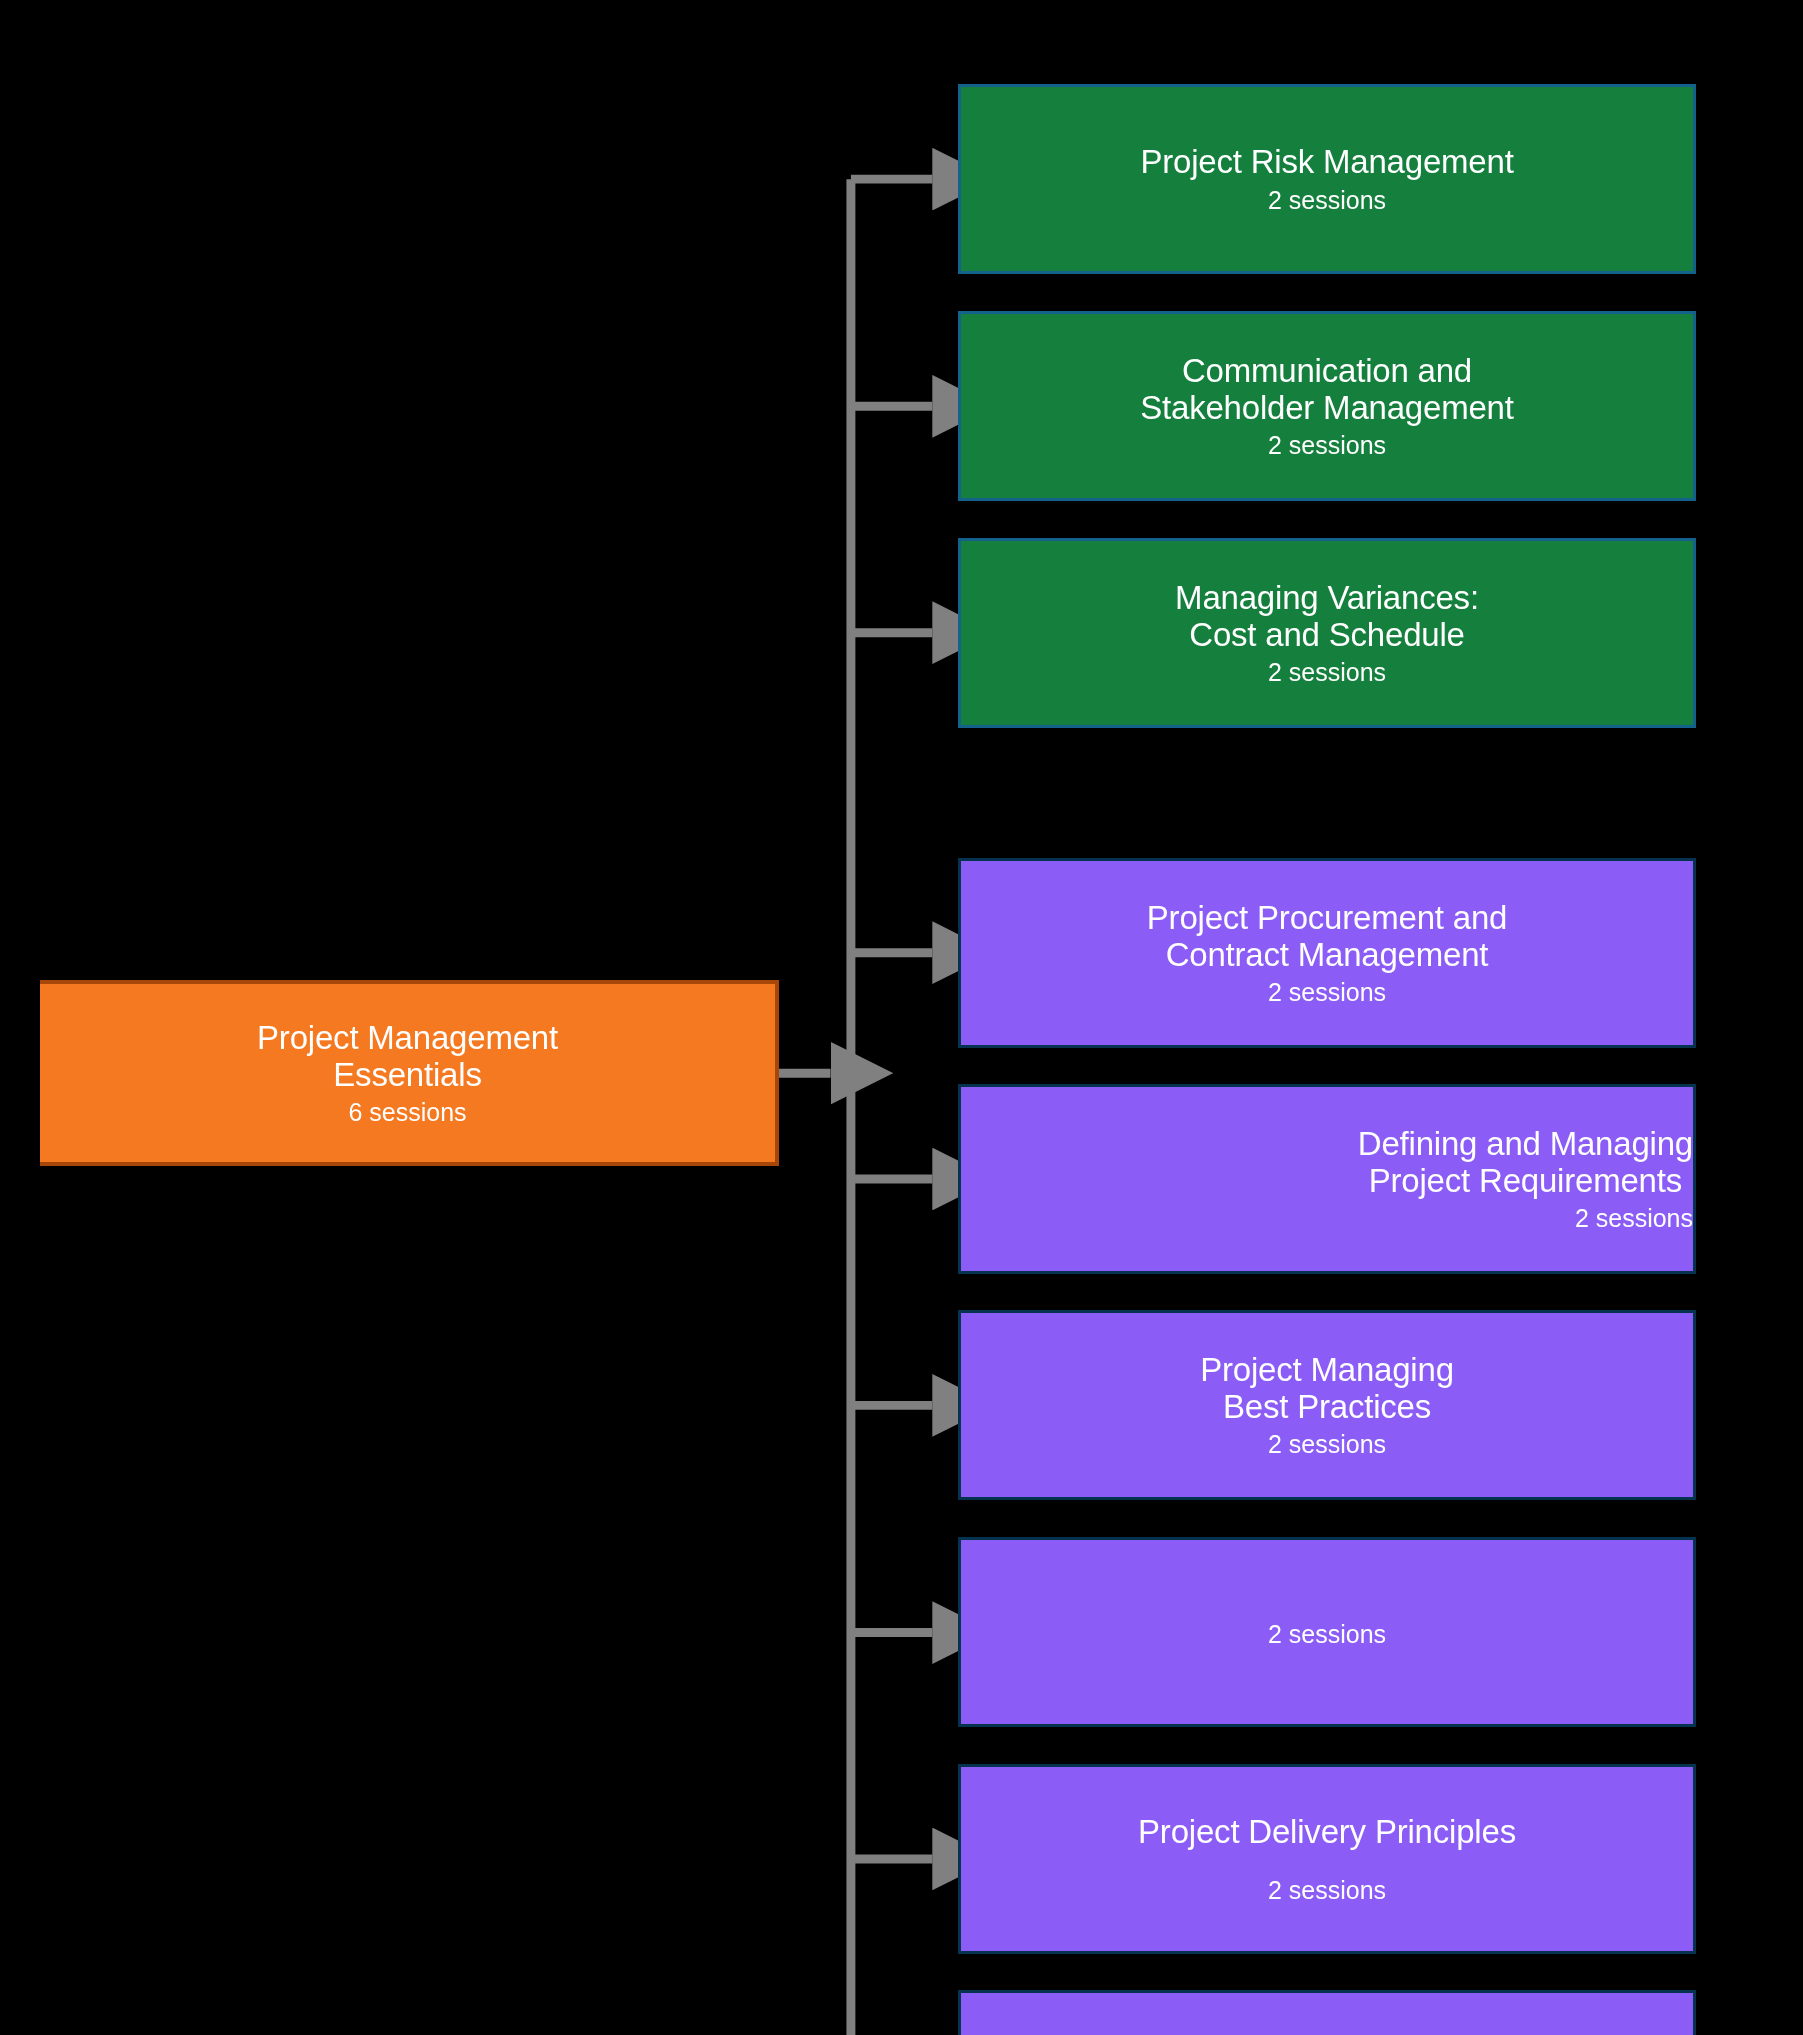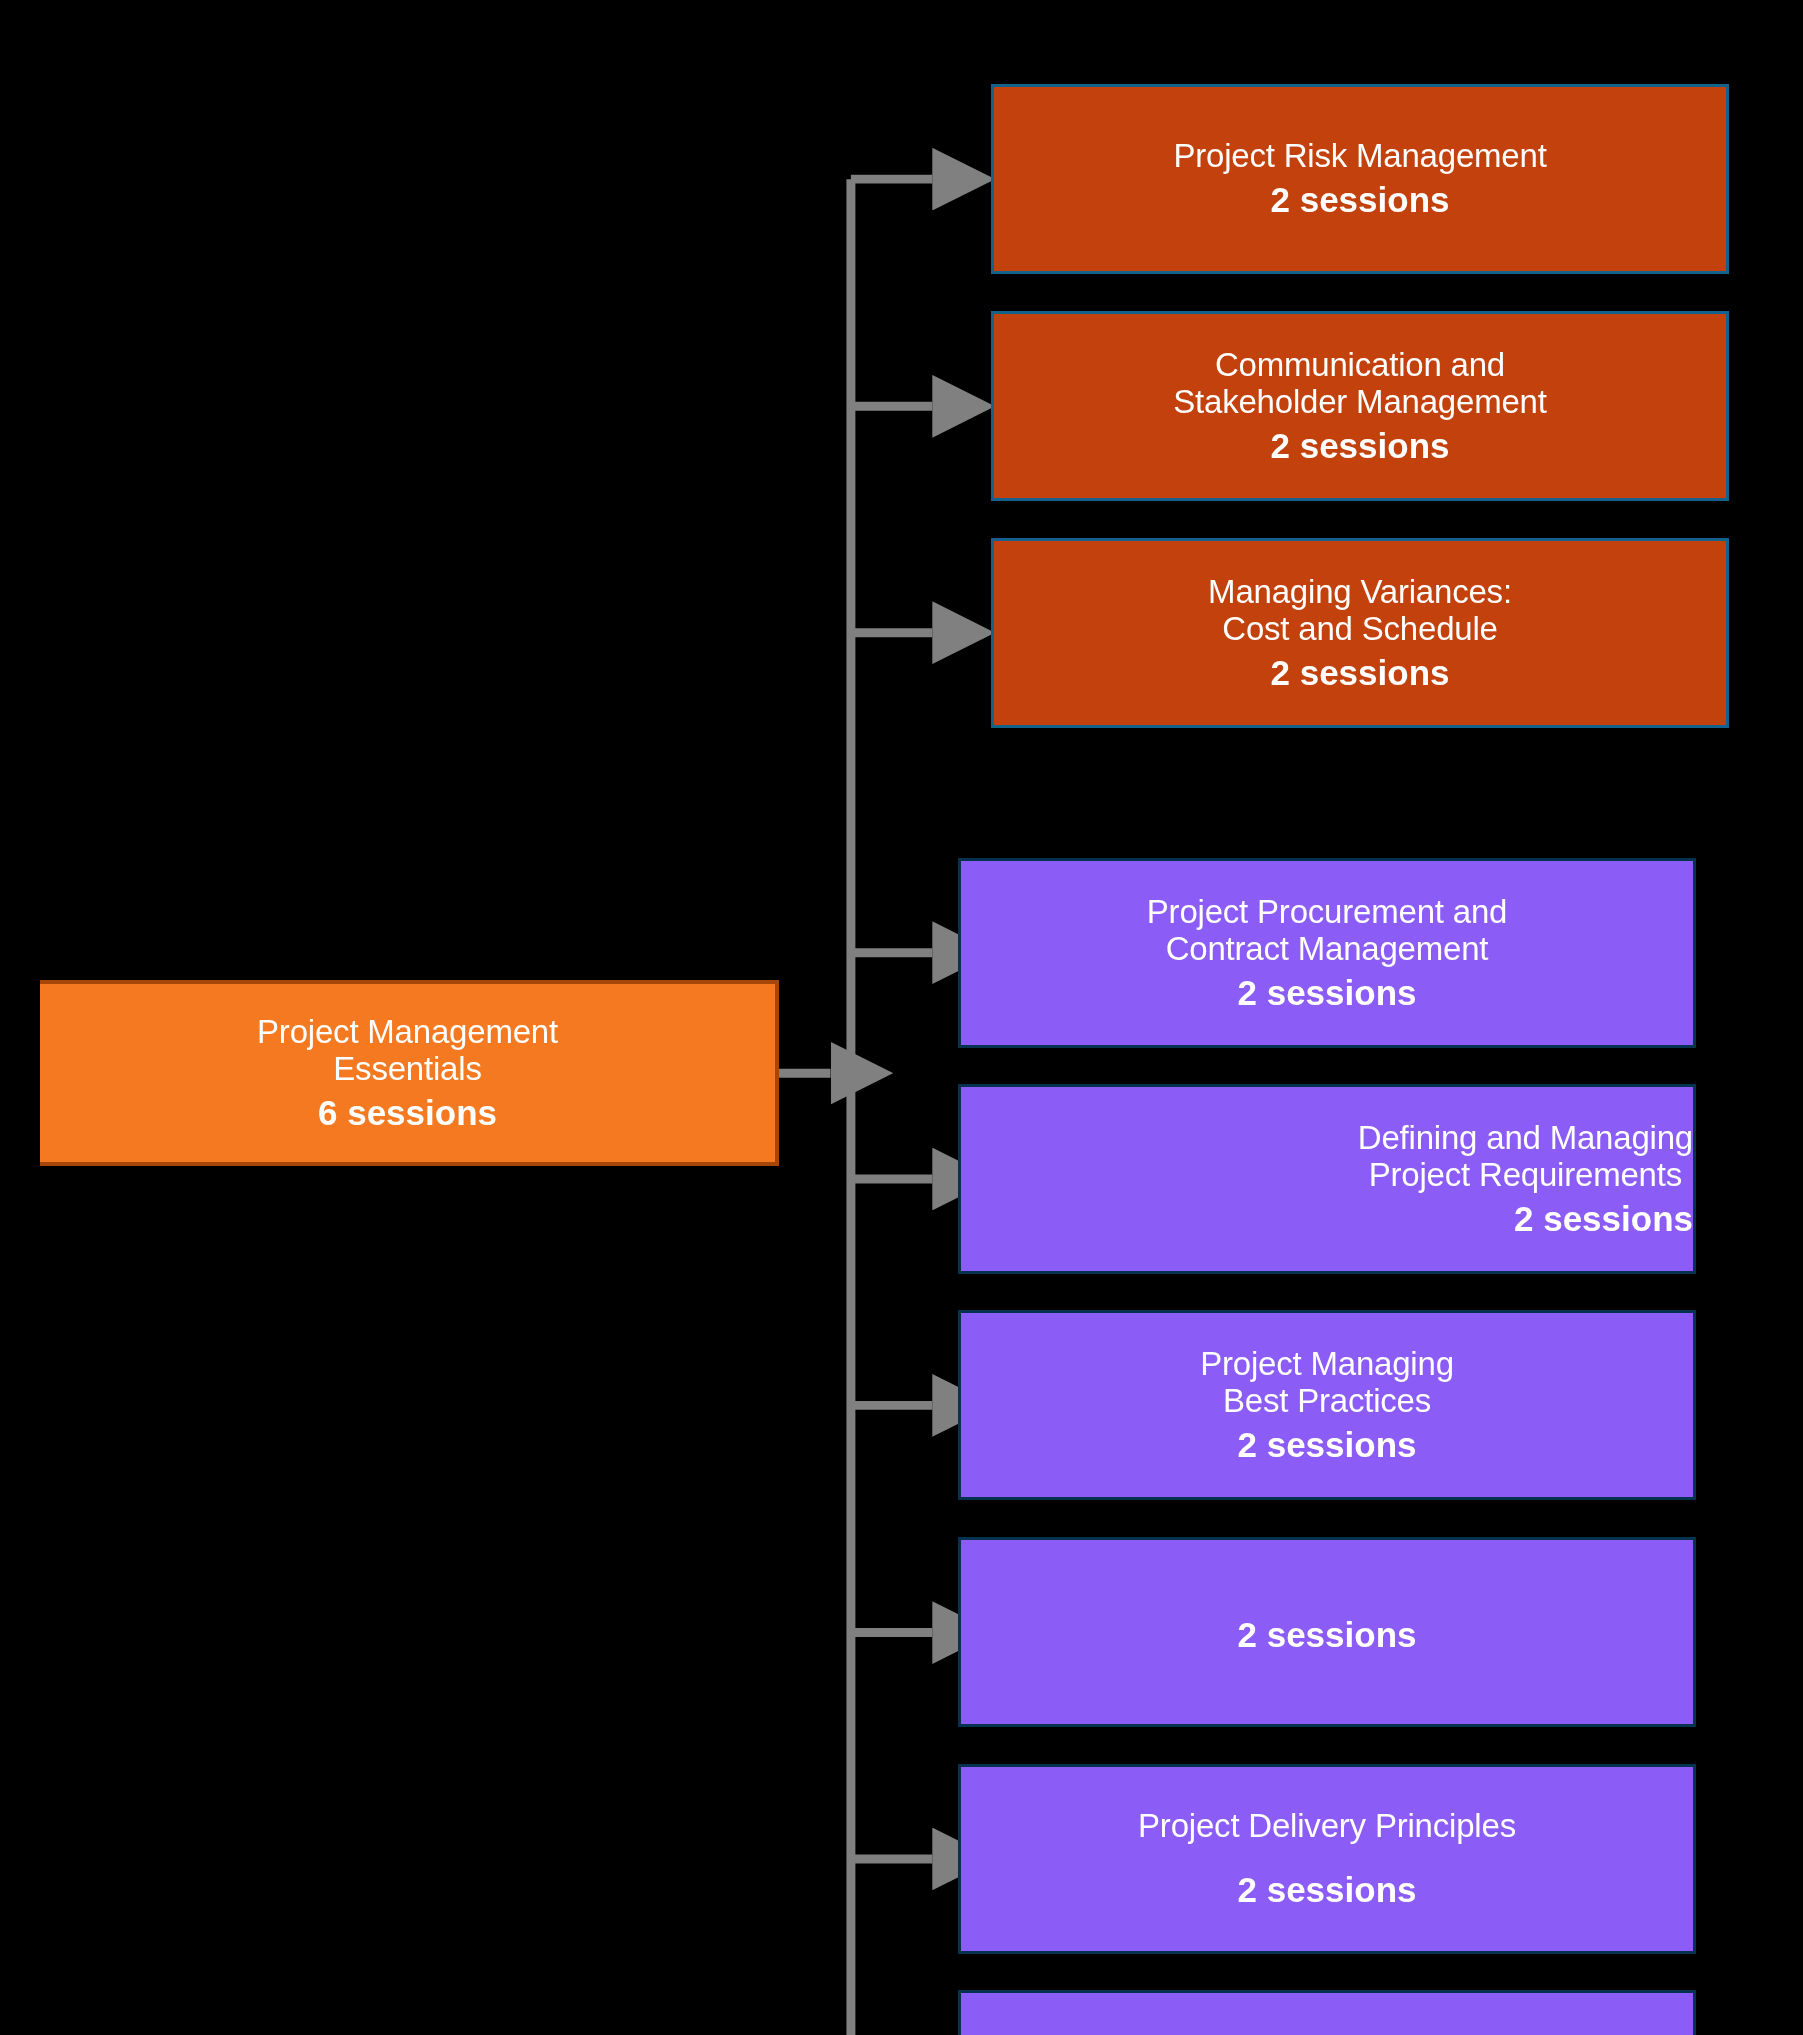--- a/index.html
+++ b/index.html
@@ -30,35 +30,34 @@
     text-align: center;
     line-height: 1.12;
   }
   .node .title {
     font-size: 33px;
     font-weight: 400;
     letter-spacing: -0.2px;
     white-space: pre-line;
   }
   .node .sessions {
-    font-size: 35px;
-    font-weight: 700;
+    font-size: 25px;
+    font-weight: 400;
     margin-top: 4.9px;
   }
   
   .node.root {
     background: #F47920;
     border: 4.1px solid #A64608;
     border-left: none;
   }
   
   .node.light {
-    background: #c2410c;
+    background: #15803d;
     border: 3.7px solid #14628C;
-    margin-left: 33px;
   }
   
   .node.dark {
     background: #8b5cf6;
     border: 3.7px solid #05324E;
   }
   
   #connectors {
     position: absolute;
     left: 0;

